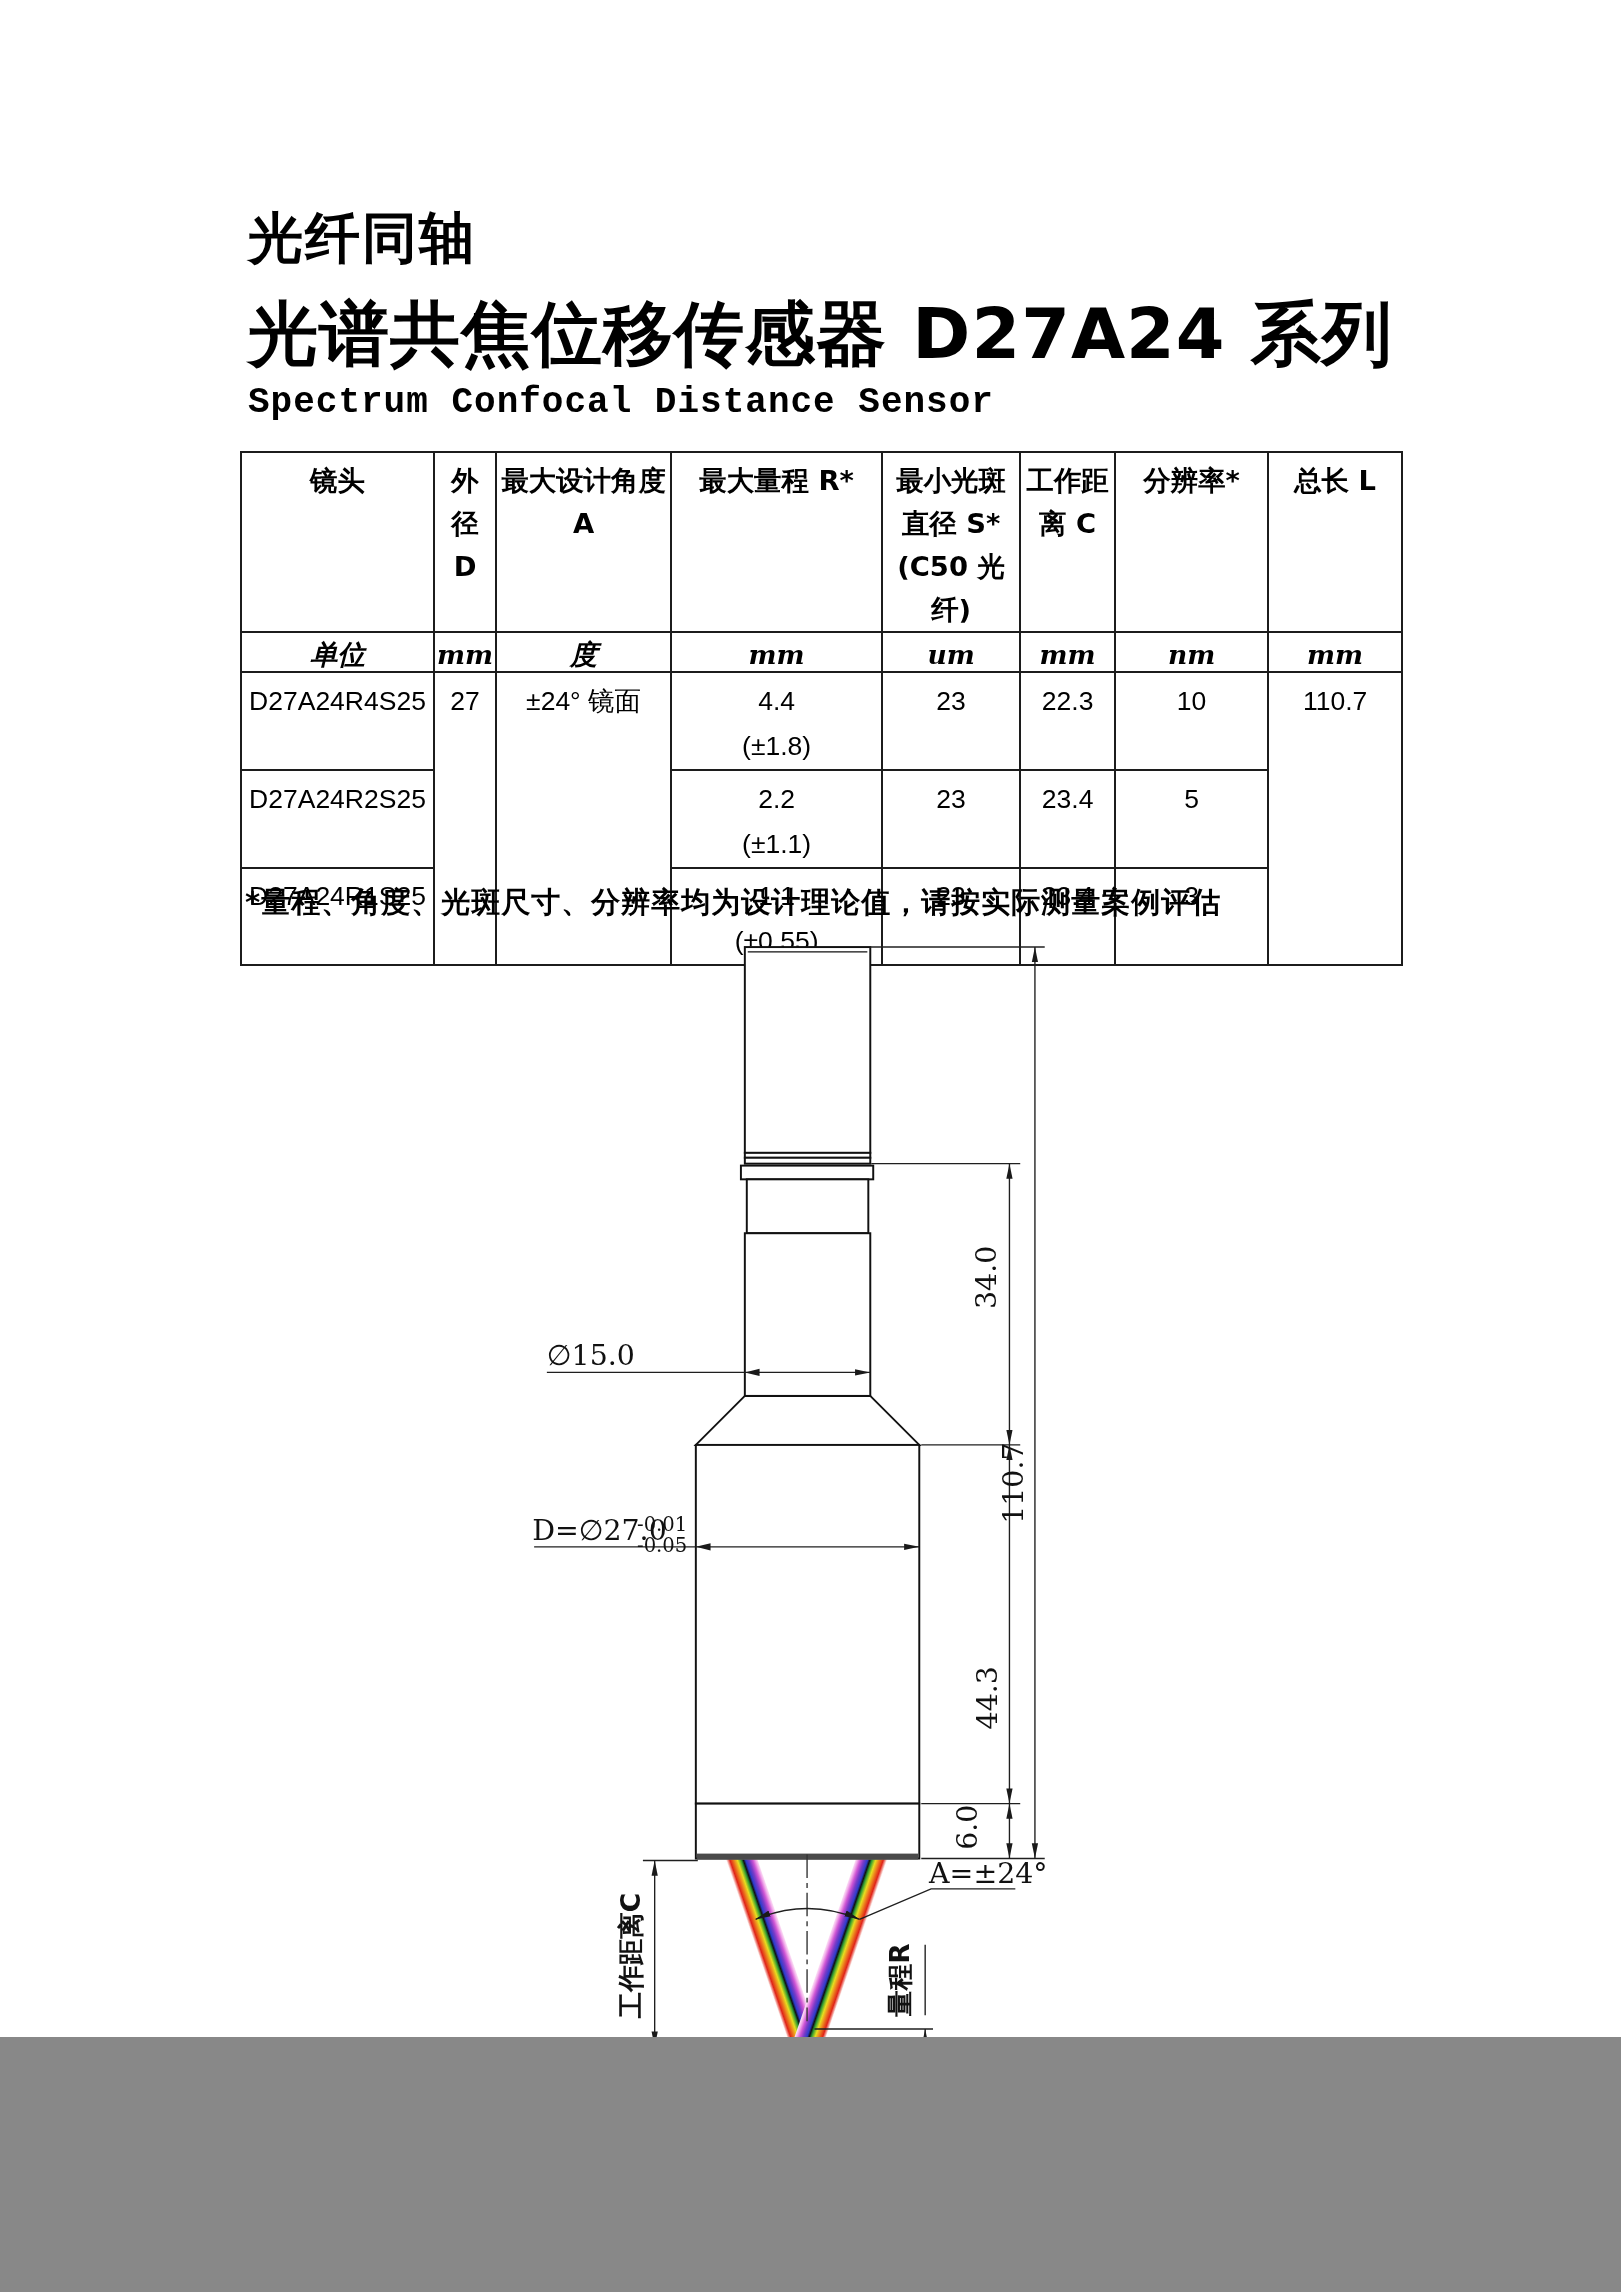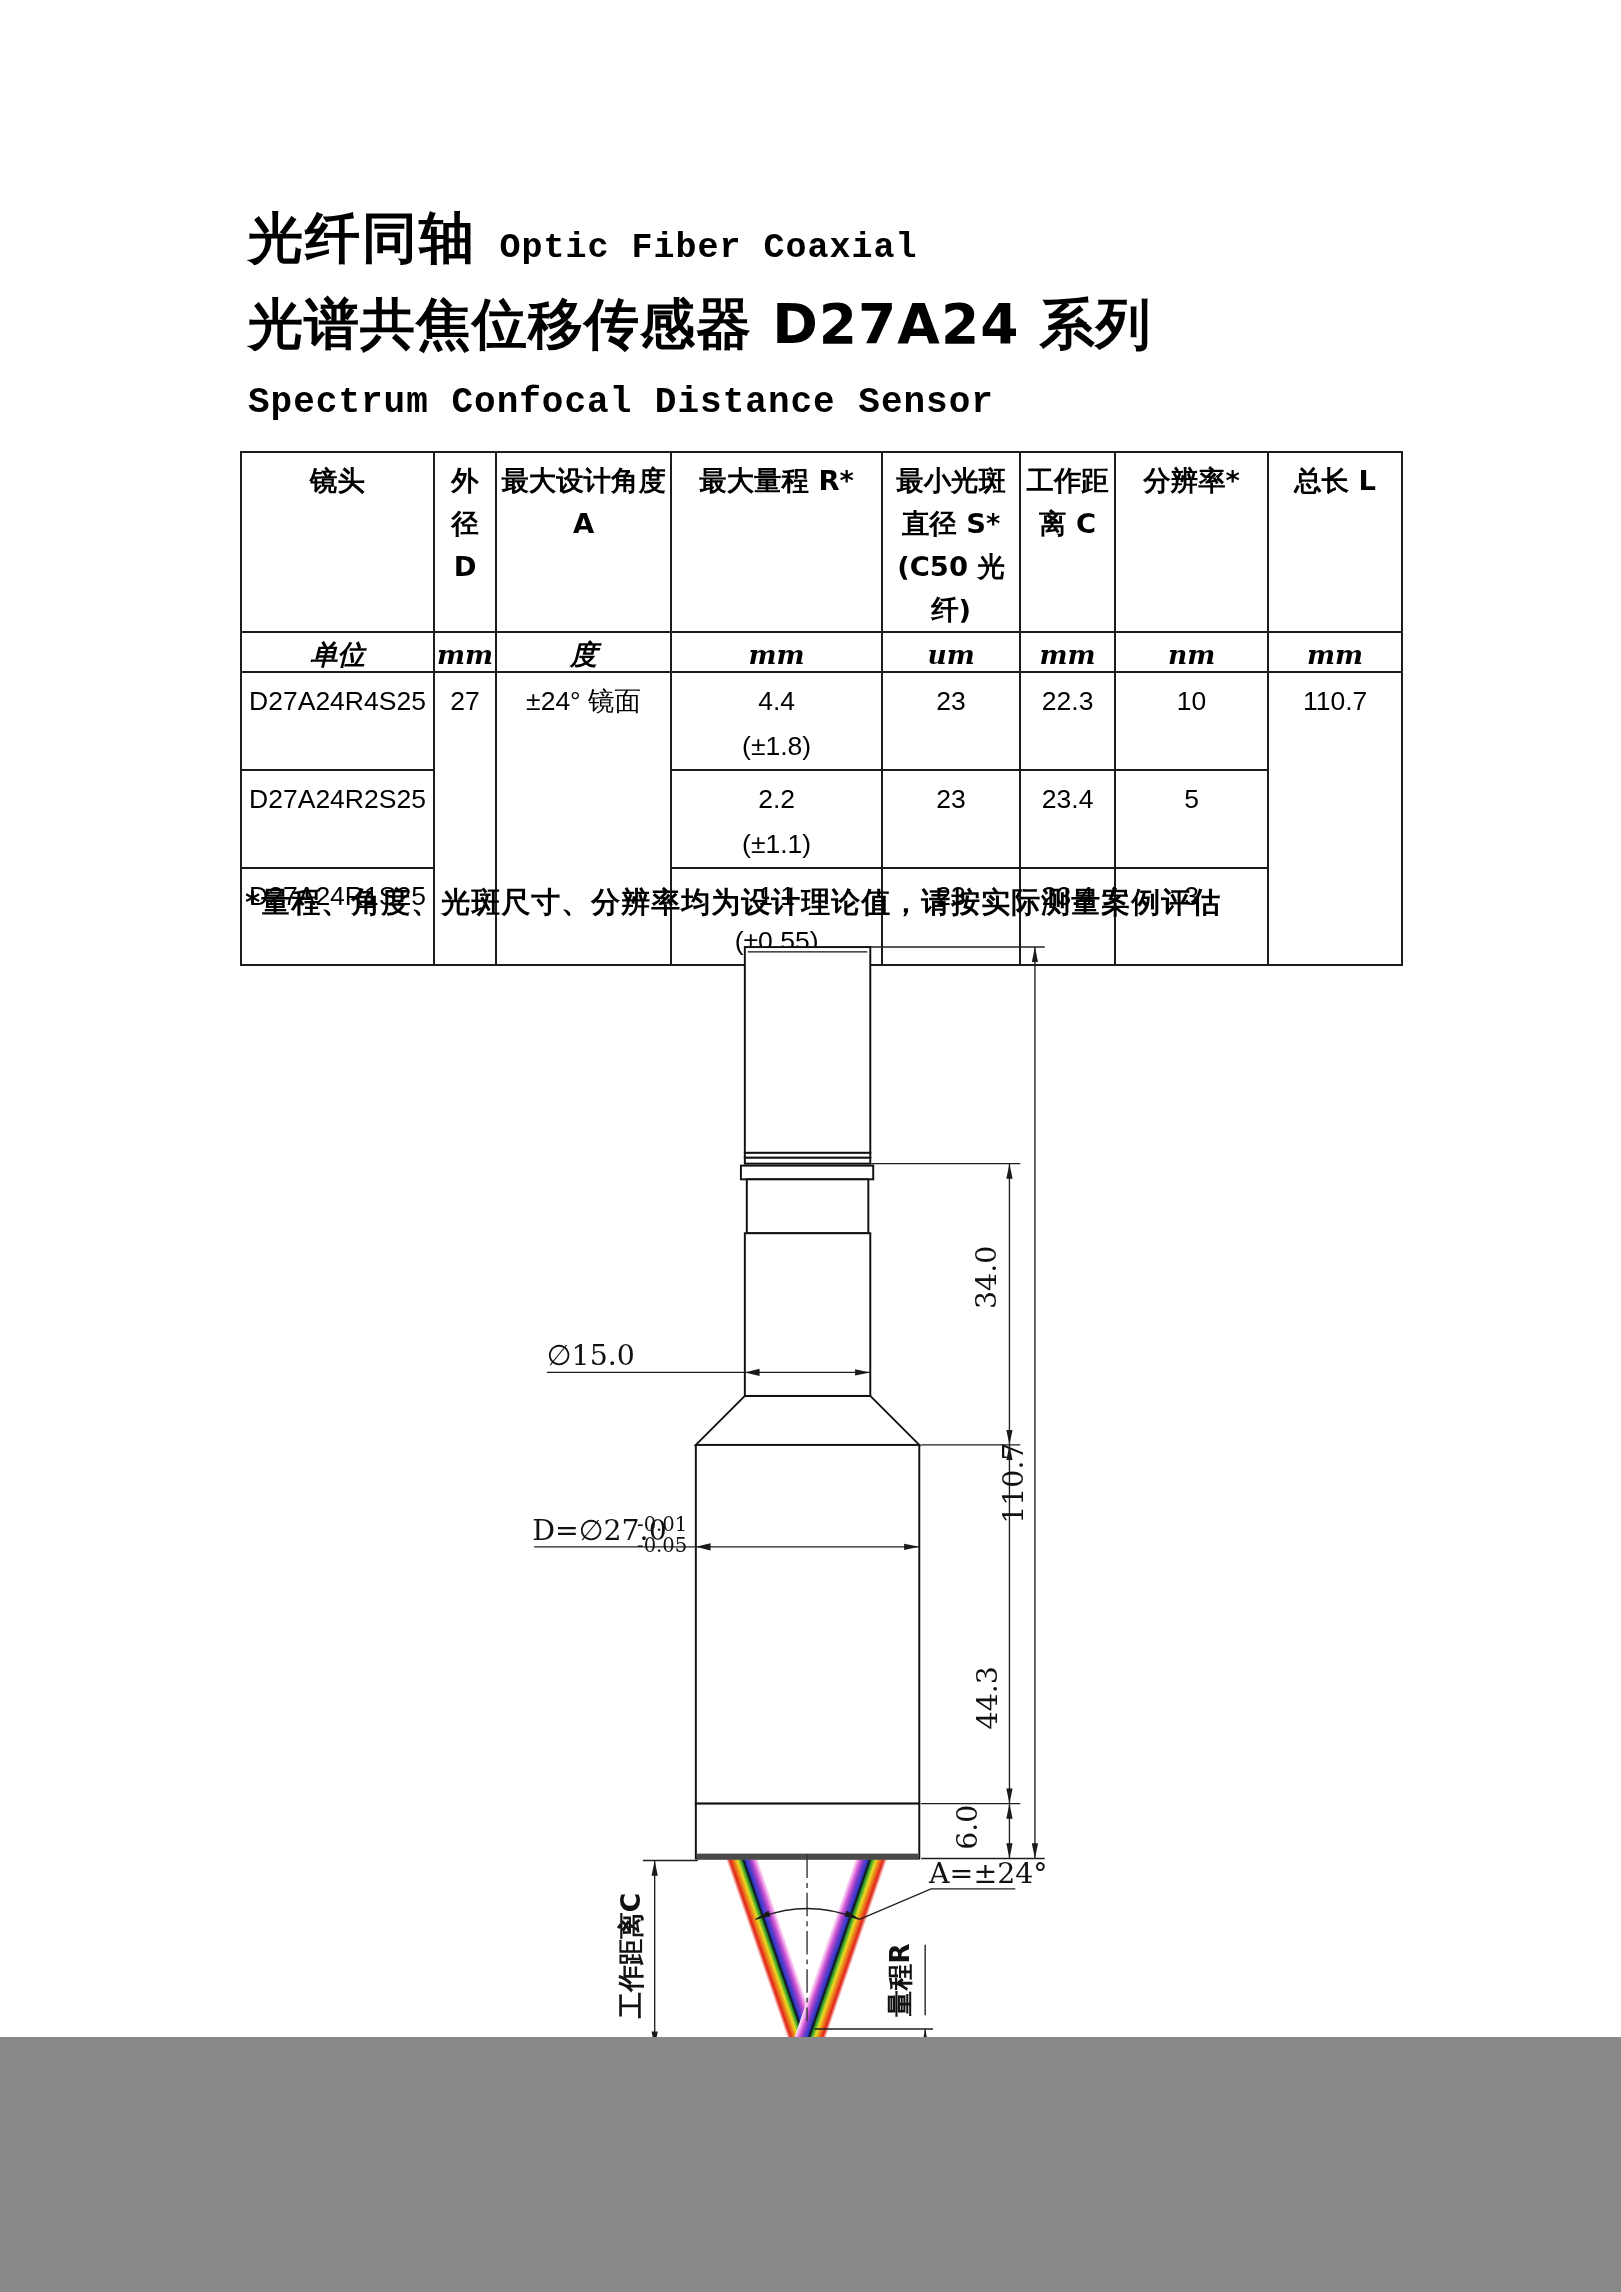--- a/index.html
+++ b/index.html
@@ -4,21 +4,21 @@
 <style>
   html,body{margin:0;padding:0;background:#888;}
   .page{
     position:relative;width:1621px;height:2037px;background:#ffffff;
     font-family:"Liberation Sans",sans-serif;color:#000;overflow:hidden;margin:0 auto;
   }
   
   .title-row{position:absolute;left:248px;top:202px;display:flex;align-items:baseline;}
   .title-cn{font-size:55px;font-weight:600;letter-spacing:2px;font-family:"DejaVu Sans",sans-serif;}
   .title-en{font-size:35px;font-weight:700;margin-left:23.5px;letter-spacing:1px;font-family:"Liberation Mono",monospace;}
-  .subtitle-cn{position:absolute;left:248px;top:288px;font-size:55px;font-weight:600;letter-spacing:1px;font-family:"DejaVu Sans",sans-serif;}
+  .subtitle-cn{position:absolute;left:248px;top:288px;font-size:70px;font-weight:600;letter-spacing:1px;font-family:"DejaVu Sans",sans-serif;}
   .subtitle-en{position:absolute;left:248px;top:382px;font-size:36px;font-weight:700;letter-spacing:1px;font-family:"Liberation Mono",monospace;}
   
   .spec{position:absolute;left:240px;top:451px;border-collapse:collapse;table-layout:fixed;}
   .spec td{border:2px solid #1c1c1c;text-align:center;vertical-align:top;padding:5.9px 2px 0 2px;overflow:hidden;}
   .spec .hd{font-size:27.4px;font-weight:600;line-height:43px;font-family:"DejaVu Sans",sans-serif;}
   .spec .un{font-size:26.5px;font-weight:700;line-height:32px;font-family:"DejaVu Serif",serif;}
   .spec .un-cn{font-size:27.4px;font-weight:600;line-height:32px;font-family:"DejaVu Sans",sans-serif;}
   .spec .vl{font-size:26.5px;font-weight:400;line-height:45px;font-family:Liberation Sans, sans-serif;}
   .r-head{height:127px;margin-top:16px;} .r-units{height:38px;font-style:italic;} .r-data1{height:80px;} .r-data{height:82px;}
   .note{position:absolute;left:245px;top:883px;font-size:29px;font-weight:700;letter-spacing:1px;font-family:"DejaVu Sans",sans-serif;}
@@ -28,21 +28,20 @@
   .dimtxt-sm{font-family:"DejaVu Serif",serif;font-size:20px;fill:#111;}
   .dimtxt-cn{font-family:"DejaVu Sans",sans-serif;font-size:27px;font-weight:600;fill:#111;}
 </style>
 </head>
 <body>
 
 <div class="page">
 
   <div class="title-row">
     <span class="title-cn">光纤同轴</span>
-    <span class="title-en">Optic Fiber Coaxial</span>
   </div>
   <div class="subtitle-cn">光谱共焦位移传感器 D27A24 系列</div>
   <div class="subtitle-en">Spectrum Confocal Distance Sensor</div>
 
   <table class="spec">
     <colgroup>
       <col style="width:193px">
         <col style="width:59px">
         <col style="width:175px">
         <col style="width:211px">

